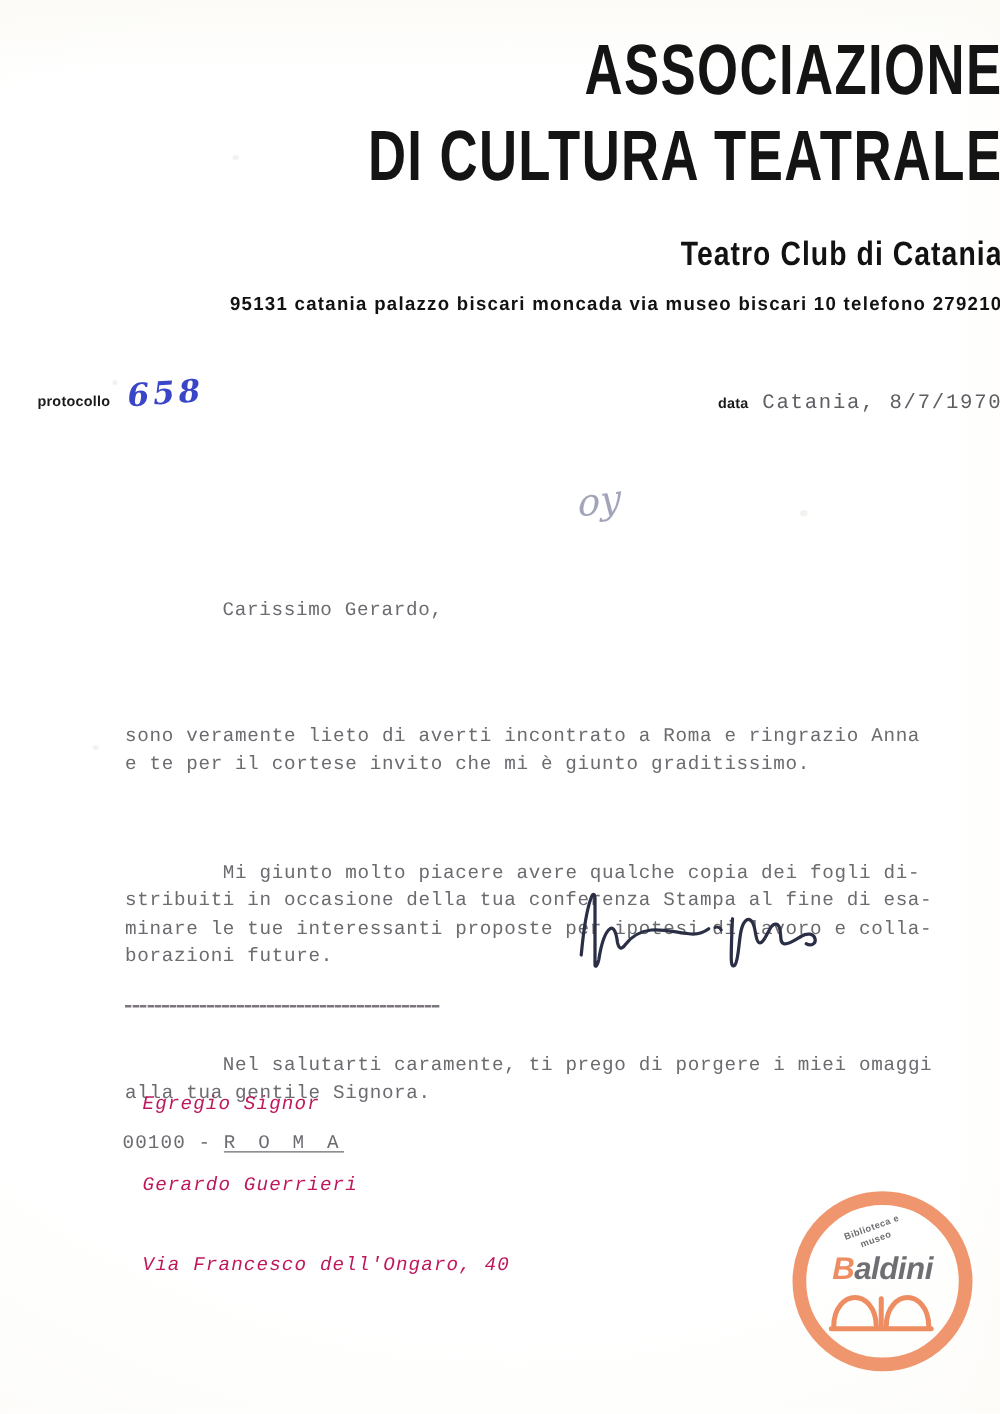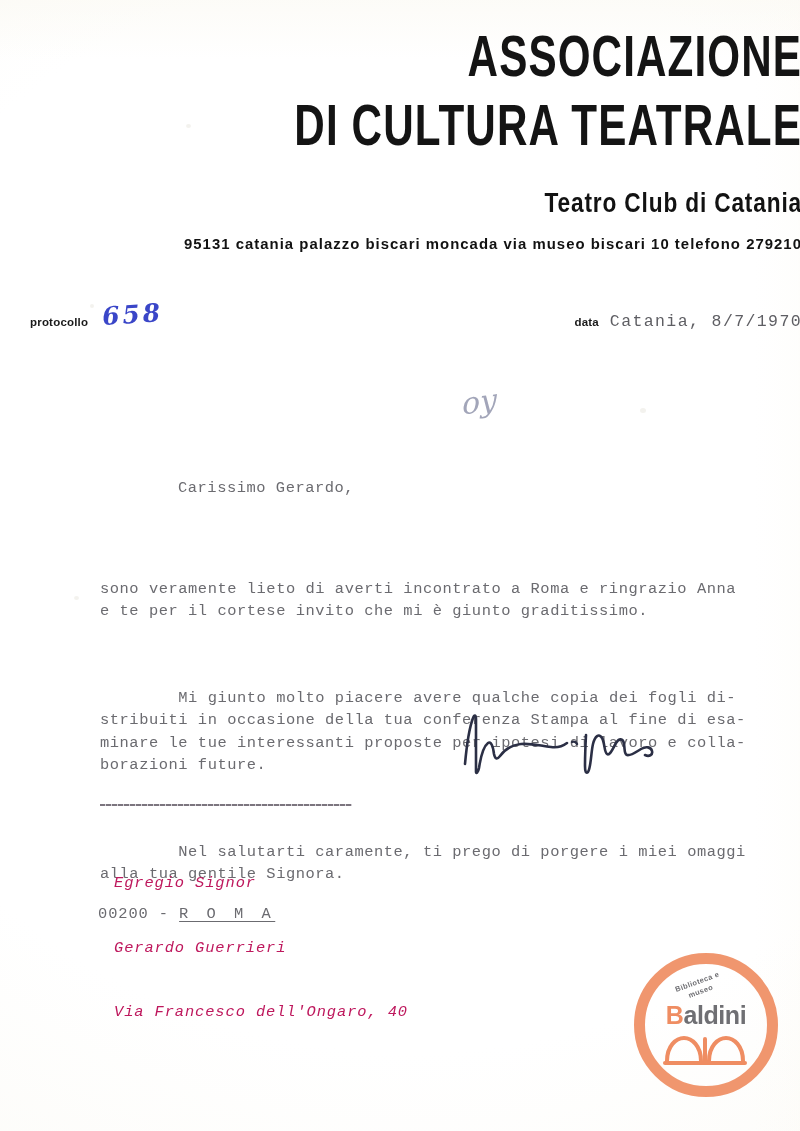--- a/index.html
+++ b/index.html
@@ -250,20 +250,21 @@
     position: absolute;
     left: 0;
     right: 0;
     top: 48px;
     text-align: center;
     font-family: "Liberation Sans", sans-serif;
     font-size: 25px;
     font-weight: bold;
     letter-spacing: -0.4px;
     color: #6f6f73;
+    font-style: italic;
   }
   .stamp-word .accent { color: #ef8d62; }
   .stamp-book {
     position: absolute;
     left: 50%;
     top: 80px;
     transform: translateX(-50%);
   }
 </style>
 </head>
@@ -317,21 +318,21 @@
   </div>
 
   <div class="rule"></div>
 
   <address class="recipient">
     <div>Egregio Signor</div>
     <div>Gerardo Guerrieri</div>
     <div>Via Francesco dell'Ongaro, 40</div>
   </address>
 
-  <div class="city-line"><span>00200 - </span><span class="city-name">R O M A</span></div>
+  <div class="city-line"><span>00100 - </span><span class="city-name">R O M A</span></div>
 
   <div class="stamp">
     <div class="stamp-ring"></div>
     <div class="stamp-curved">
       <div>Biblioteca e</div>
       <div>museo</div>
     </div>
     <div class="stamp-word"><span class="accent">B</span><span>aldini</span></div>
     <div class="stamp-book">
       <svg width="86" height="36" viewBox="0 0 86 36" fill="none" xmlns="http://www.w3.org/2000/svg" aria-hidden="true">

